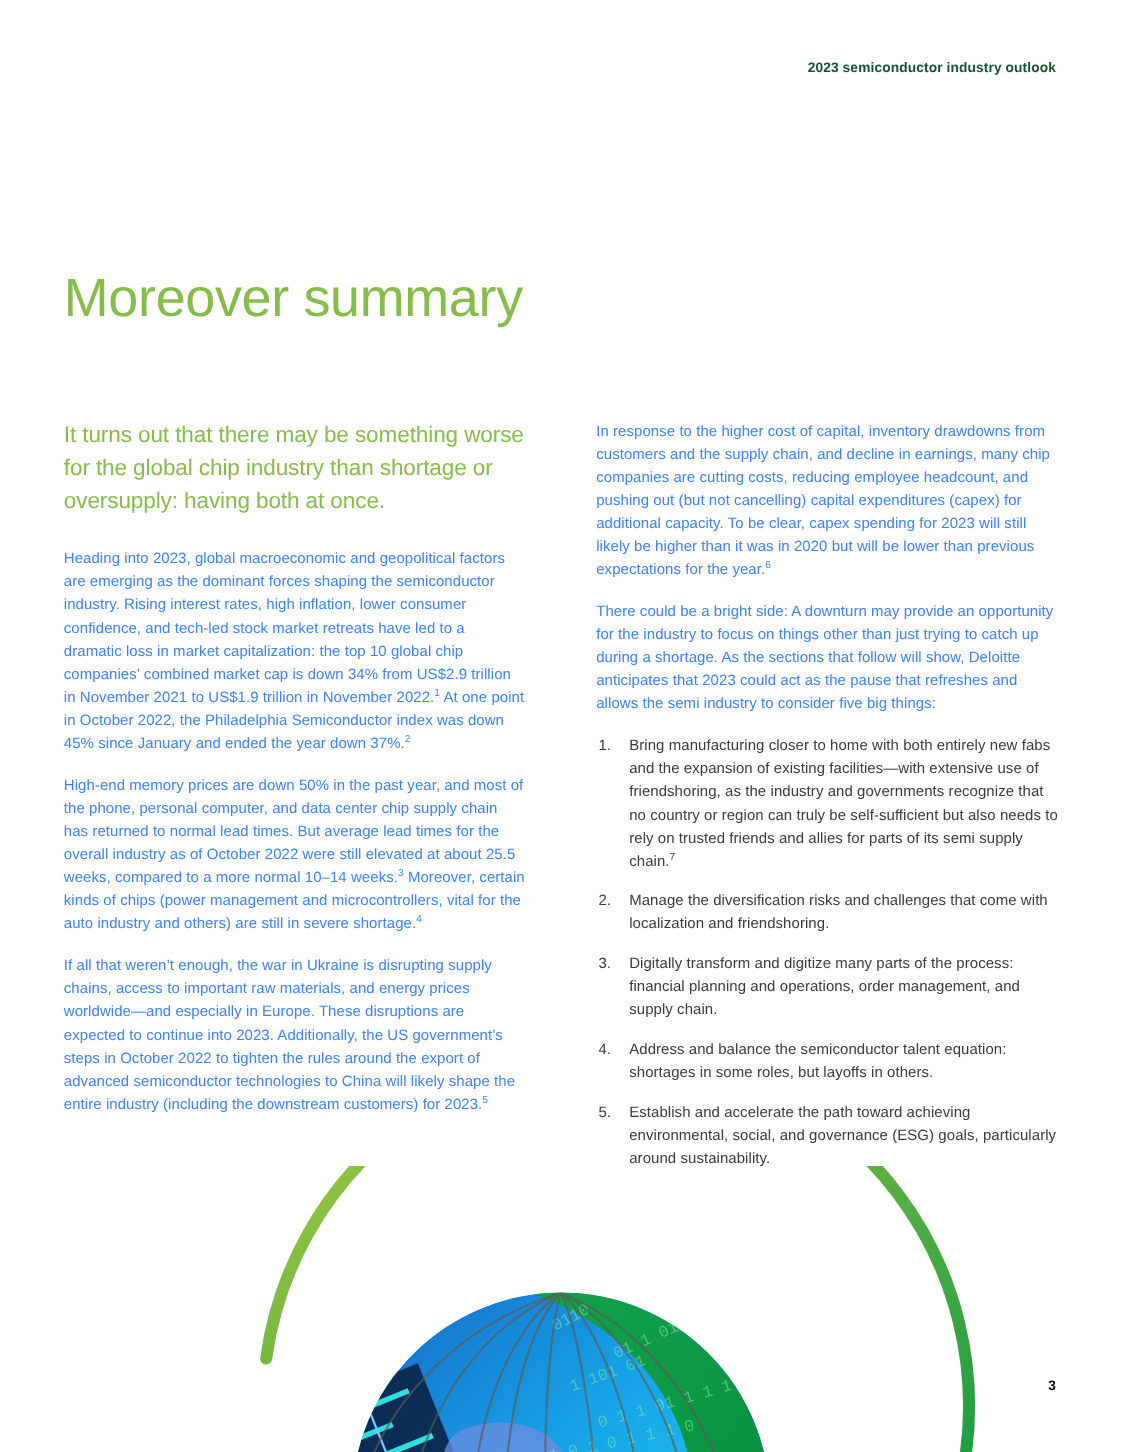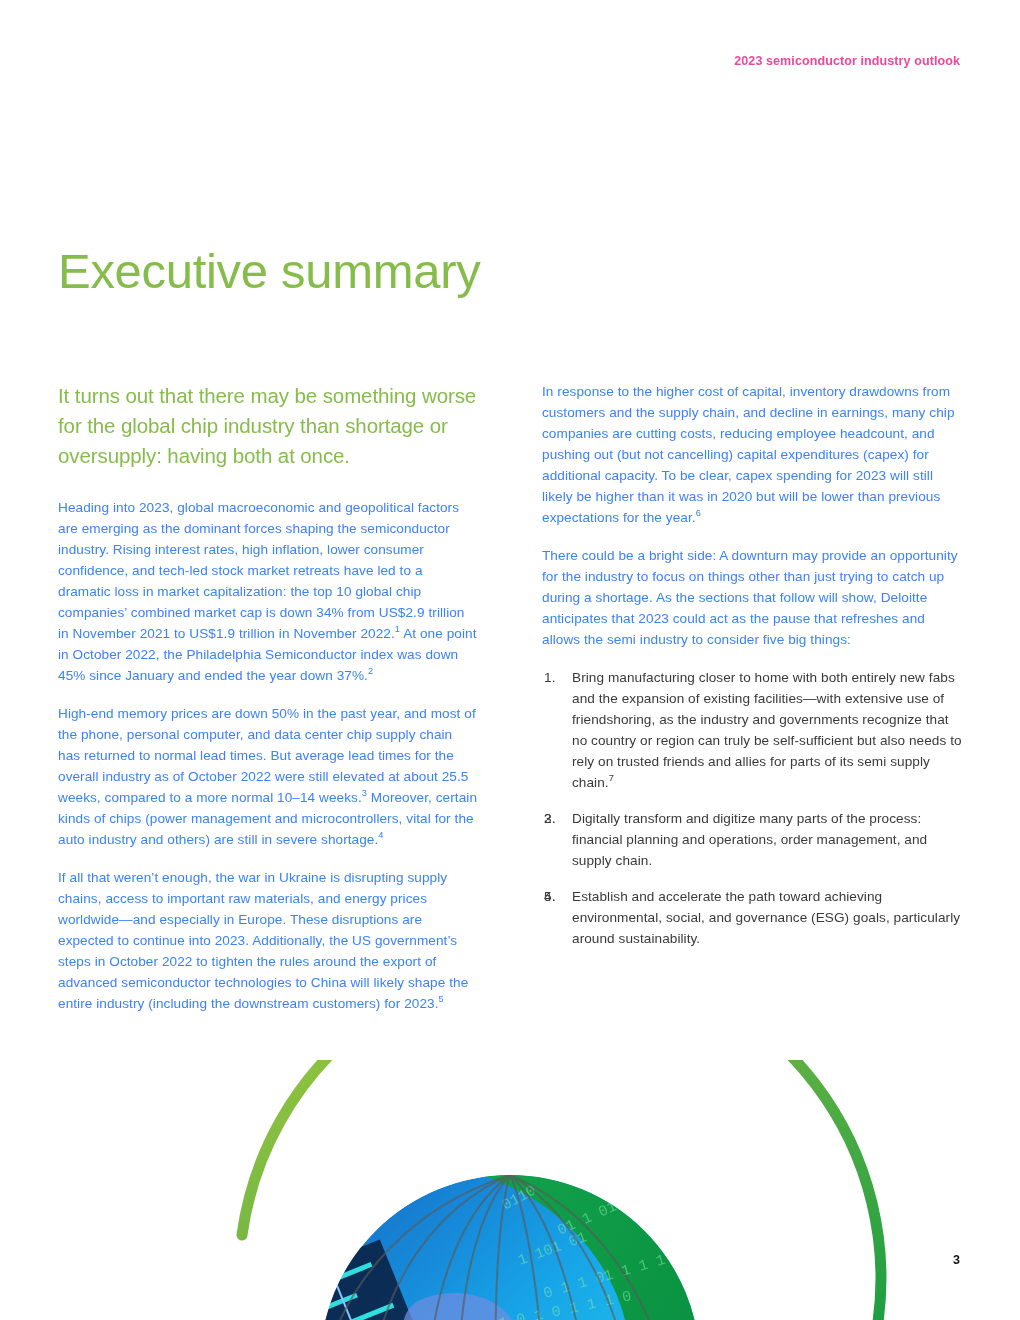--- a/index.html
+++ b/index.html
@@ -13,21 +13,21 @@
     overflow: hidden;
   }
 
   
   .page-header {
     position: absolute;
     top: 54px;
     right: 60px;
     font-size: 12.5px;
     font-weight: bold;
-    color: #ec4899;
+    color: #14532d;
     letter-spacing: 0.1px;
   }
 
   
   .page-number {
     position: absolute;
     right: 60px;
     top: 1253px;
     font-size: 12.5px;
     font-weight: bold;
@@ -113,21 +113,21 @@
     overflow: hidden;
     pointer-events: none;
   }
   .artwork svg { display: block; }
 </style>
 </head>
 <body>
 
 <div class="page-header">2023 semiconductor industry outlook</div>
 
-<h1 class="page-title">Executive summary</h1>
+<h1 class="page-title">Moreover summary</h1>
 
 <div class="columns">
 
   <div class="col">
 
     <div class="lead">It turns out that there may be something worse for the global chip industry than shortage or oversupply: having both at once.</div>
 
     <p class="body">
       <span>Heading into 2023, global macroeconomic and geopolitical factors are emerging as the dominant forces shaping the semiconductor industry. Rising interest rates, high inflation, lower consumer confidence, and tech-led stock market retreats have led to a dramatic loss in market capitalization: the top 10 global chip companies’ combined market cap is down 34% from US$2.9 trillion in November 2021 to US$1.9 trillion in November 2022.</span><sup>1</sup><span> At one point in October 2022, the Philadelphia Semiconductor index was down 45% since January and ended the year down 37%.</span><sup>2</sup>
     </p>
@@ -149,27 +149,27 @@
 
     <p class="body">
       <span>There could be a bright side: A downturn may provide an opportunity for the industry to focus on things other than just trying to catch up during a shortage. As the sections that follow will show, Deloitte anticipates that 2023 could act as the pause that refreshes and allows the semi industry to consider five big things:</span>
     </p>
 
     <ol class="big-things">
       <li>
         <span class="num">1.</span><span>Bring manufacturing closer to home with both entirely new fabs and the expansion of existing facilities—with extensive use of friendshoring, as the industry and governments recognize that no country or region can truly be self-sufficient but also needs to rely on trusted friends and allies for parts of its semi supply chain.</span><sup>7</sup>
       </li>
       <li>
-        <span class="num">2.</span>
+        <span class="num">2.</span><span>Manage the diversification risks and challenges that come with localization and friendshoring.</span>
       </li>
       <li>
         <span class="num">3.</span><span>Digitally transform and digitize many parts of the process: financial planning and operations, order management, and supply chain.</span>
       </li>
       <li>
-        <span class="num">4.</span>
+        <span class="num">4.</span><span>Address and balance the semiconductor talent equation: shortages in some roles, but layoffs in others.</span>
       </li>
       <li>
         <span class="num">5.</span><span>Establish and accelerate the path toward achieving environmental, social, and governance (ESG) goals, particularly around sustainability.</span>
       </li>
     </ol>
   </div>
 </div>
 
 <div class="page-number">3</div>
 

